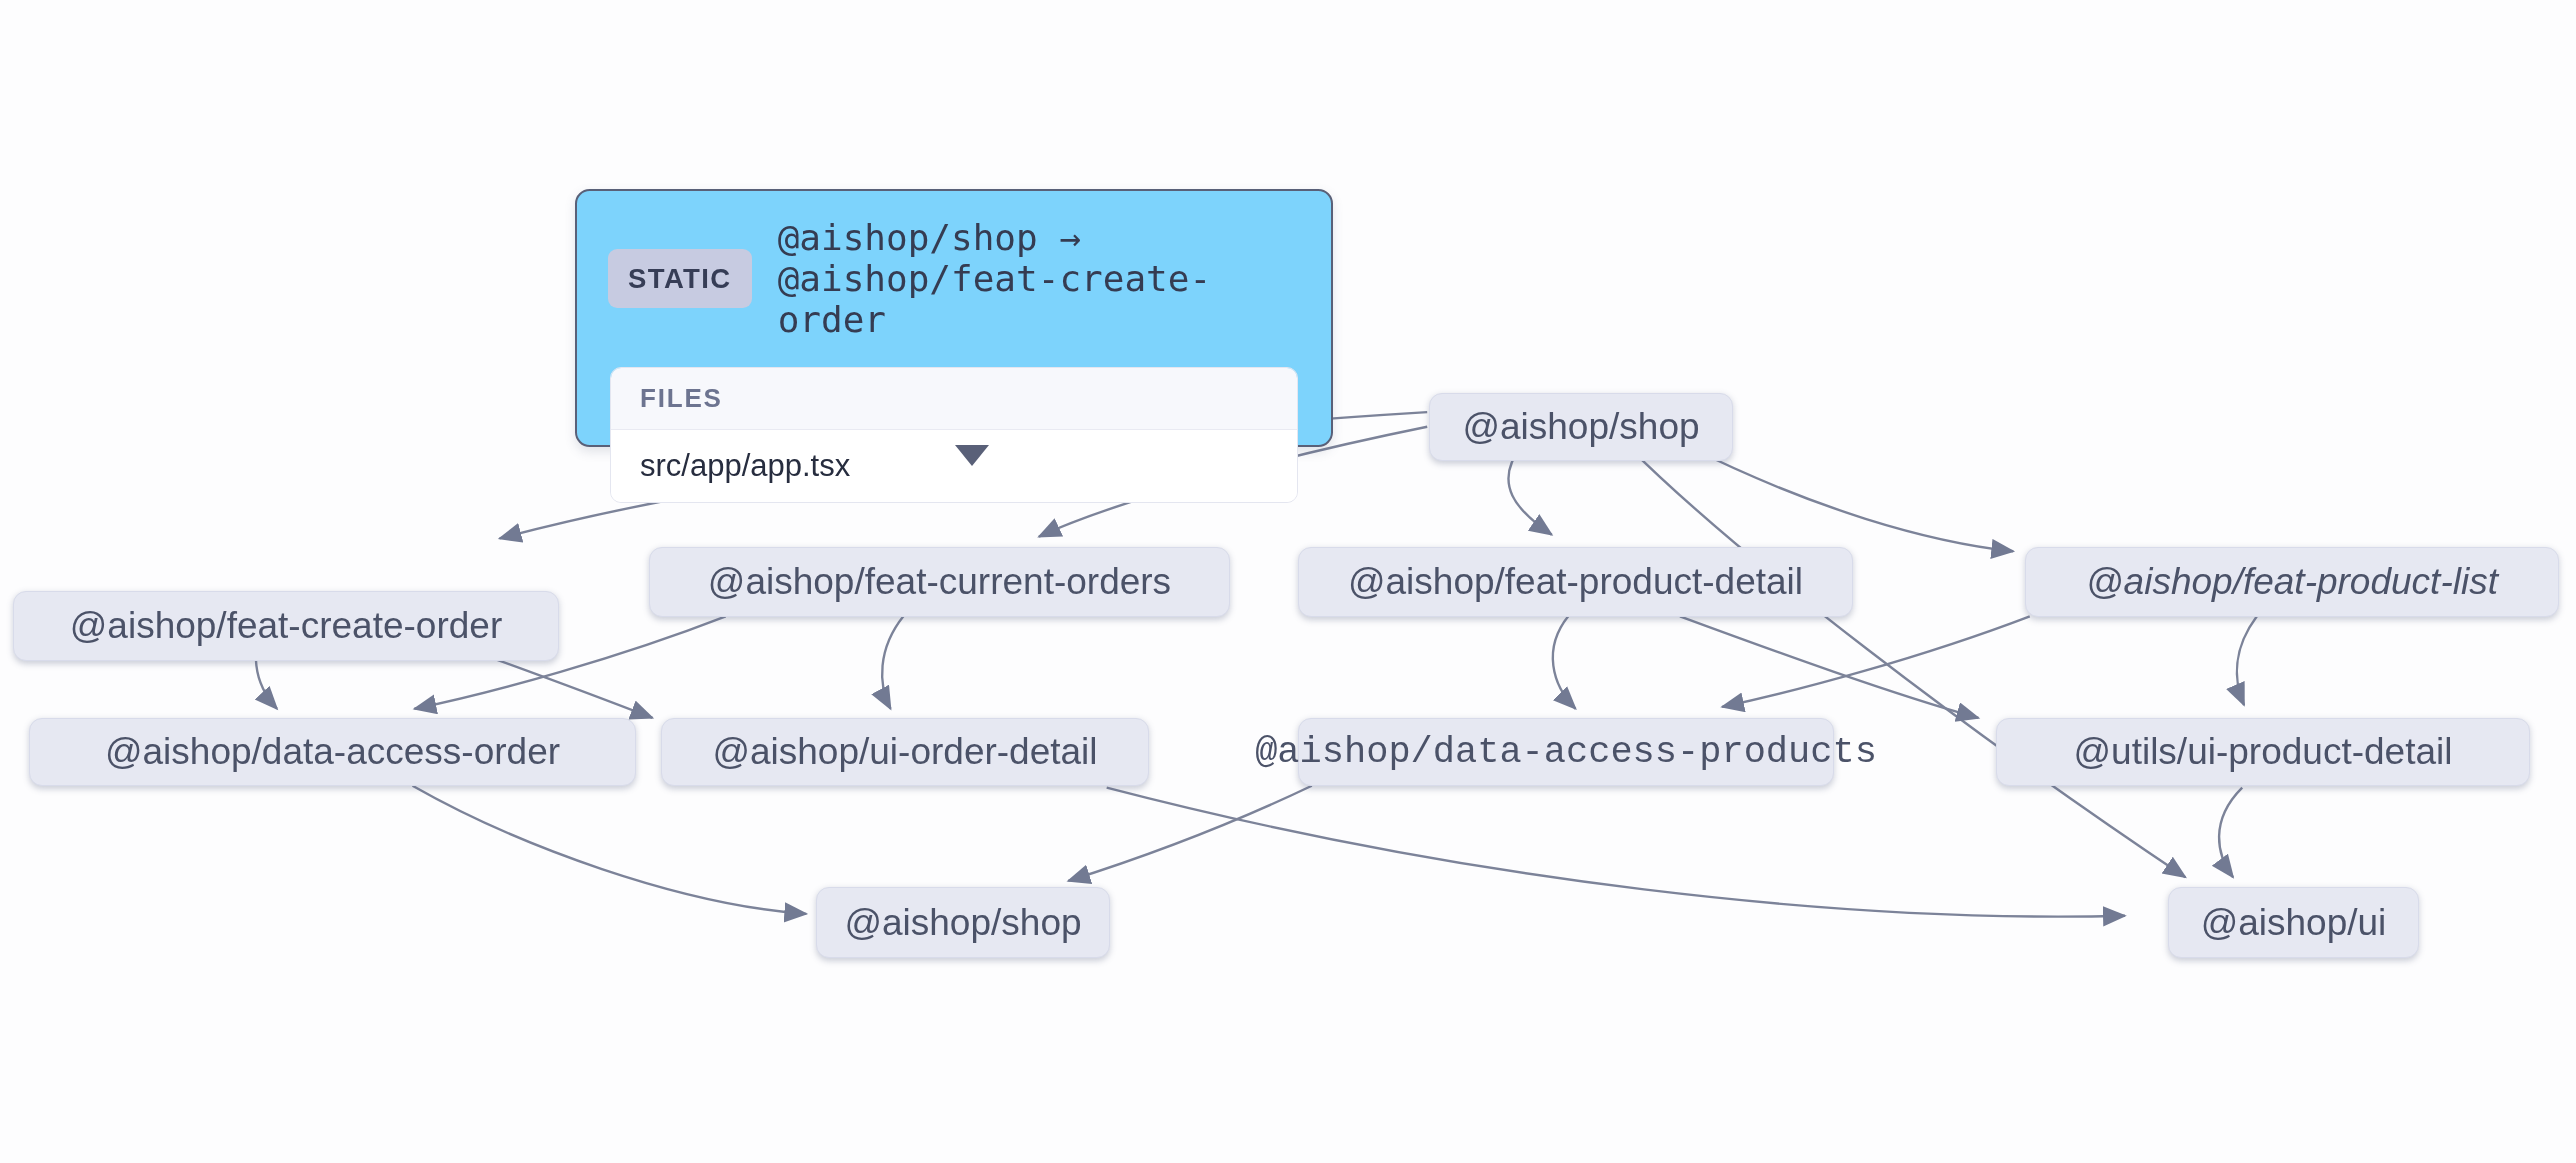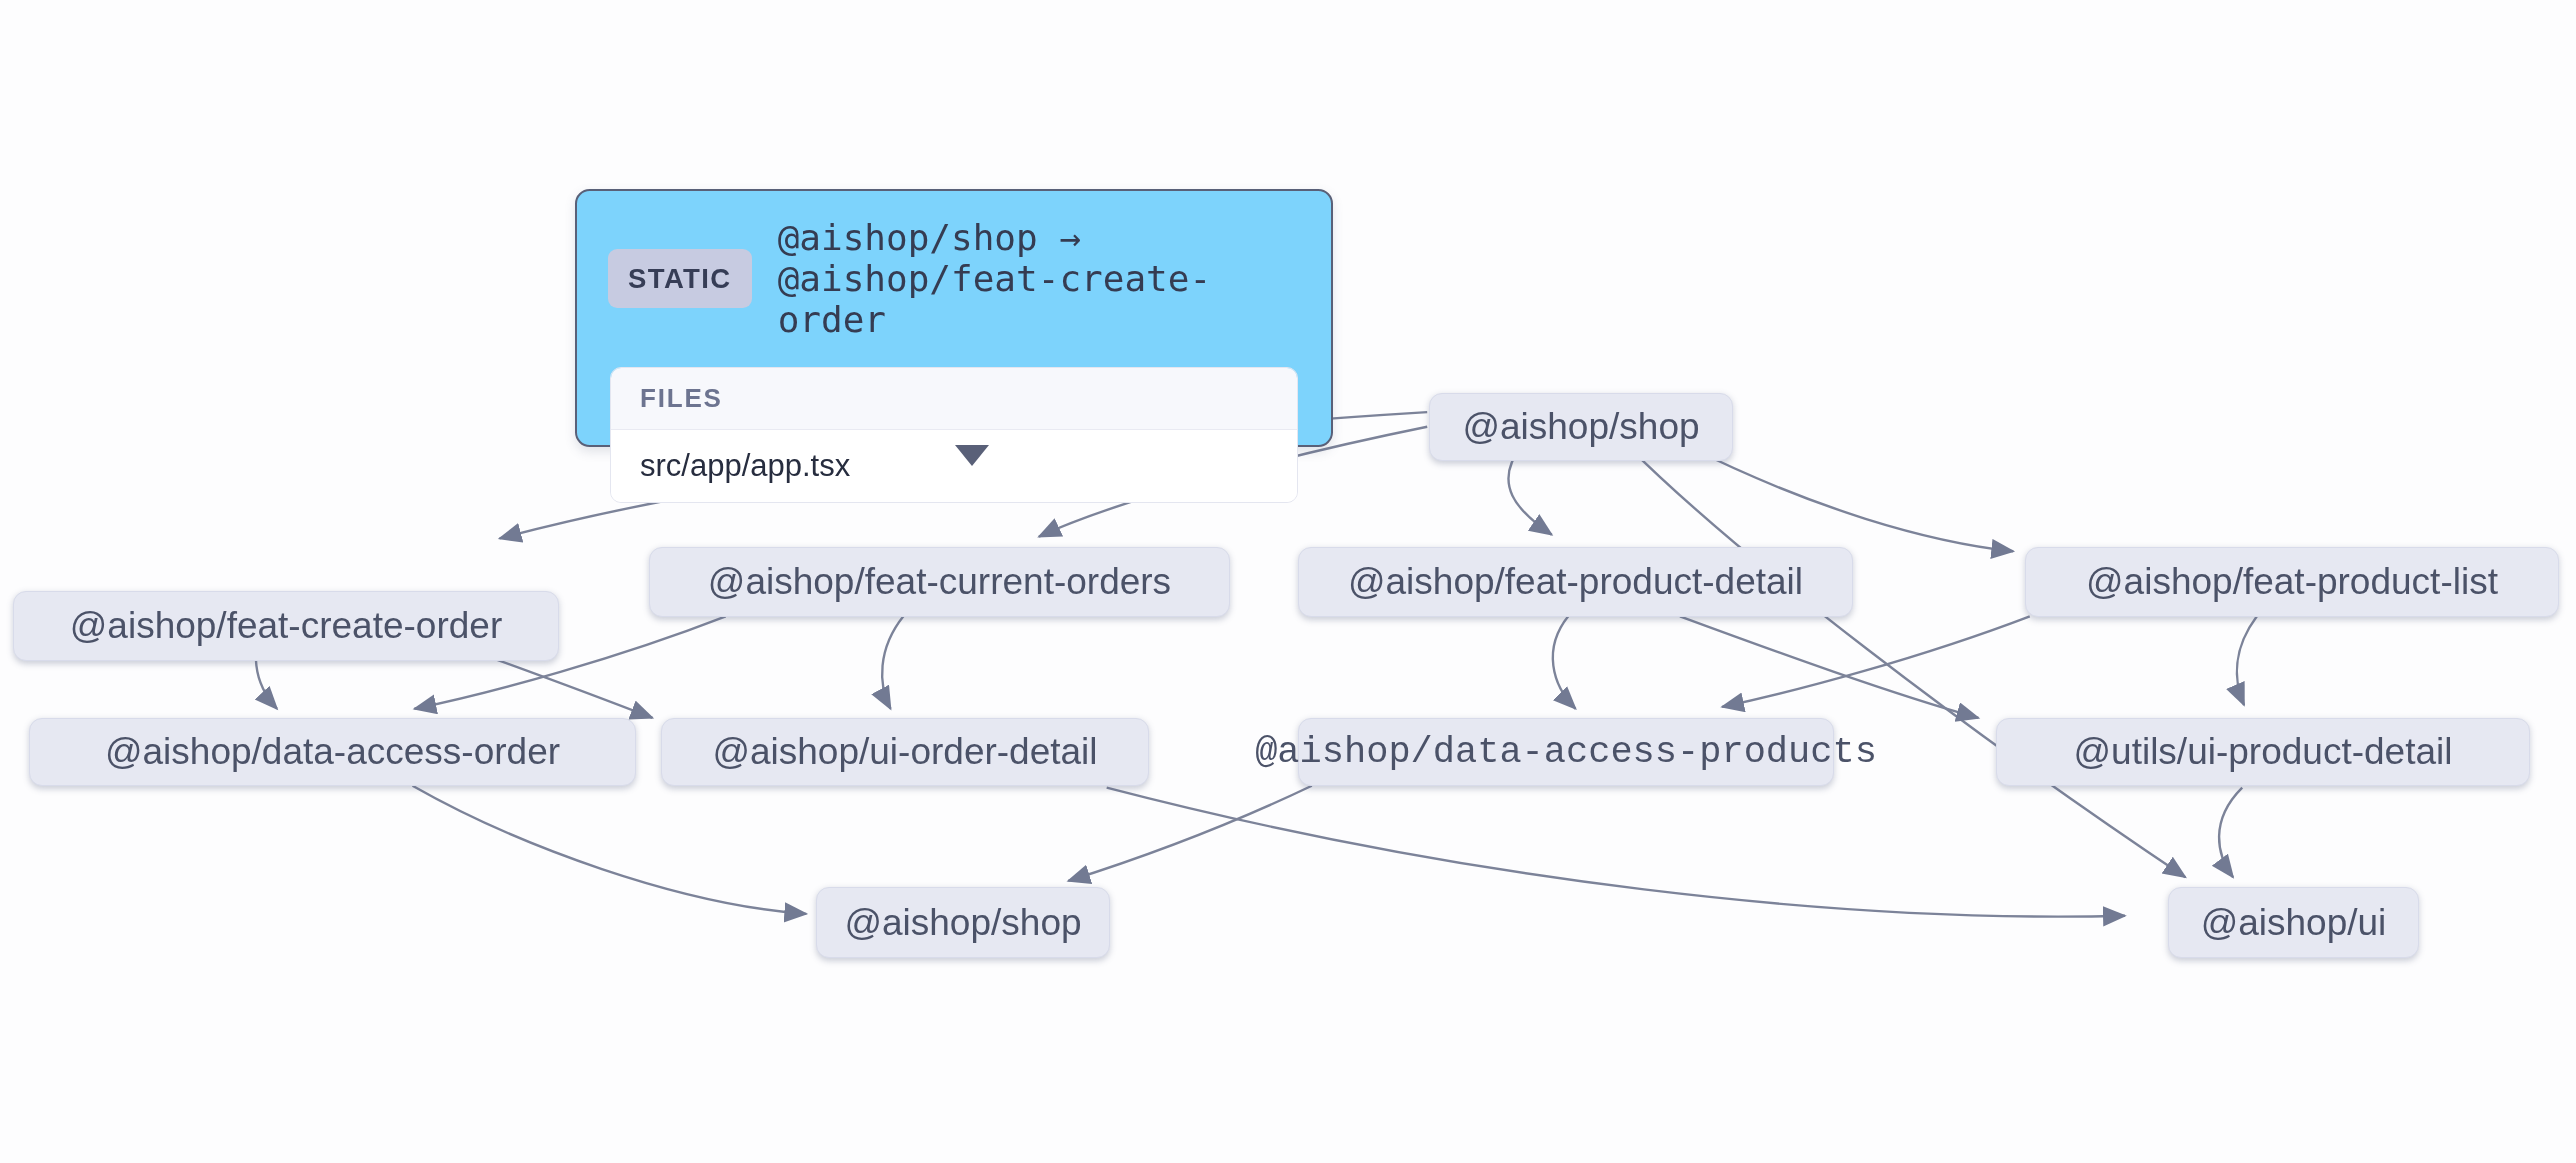--- a/index.html
+++ b/index.html
@@ -111,21 +111,21 @@
         <path d="M 1208 860 C 1600 962, 2010 1008, 2320 1000" class="edge" marker-end="url(#arrow)"></path>
         <path d="M 2448 860 C 2412 896, 2420 934, 2438 958" class="edge" marker-end="url(#arrow)"></path>
       </g>
   </svg>
 
   <div id="nodes-layer">
       <div class="node" style="left: 1429px; top: 377px; width: 304px; height: 68px; margin-top: 16px;">@aishop/shop</div>
       <div class="node" style="left: 13px; top: 547px; width: 546px; height: 70px; margin-top: 44px;">@aishop/feat-create-order</div>
       <div class="node" style="left: 649px; top: 547px; width: 581px; height: 70px;">@aishop/feat-current-orders</div>
       <div class="node" style="left: 1298px; top: 547px; width: 555px; height: 70px;">@aishop/feat-product-detail</div>
-      <div class="node" style="left: 2025px; top: 547px; width: 534px; height: 70px;">@aishop/feat-product-list</div>
+      <div class="node" style="left: 2025px; top: 547px; width: 534px; height: 70px; font-style: italic;">@aishop/feat-product-list</div>
       <div class="node" style="left: 29px; top: 718px; width: 607px; height: 68px;">@aishop/data-access-order</div>
       <div class="node" style="left: 661px; top: 718px; width: 488px; height: 68px;">@aishop/ui-order-detail</div>
       <div class="node" style="left: 1298px; top: 718px; width: 536px; height: 68px; font-family: Liberation Mono, monospace;">@aishop/data-access-products</div>
       <div class="node" style="left: 1996px; top: 718px; width: 534px; height: 68px;">@utils/ui-product-detail</div>
       <div class="node" style="left: 816px; top: 887px; width: 294px; height: 71px;">@aishop/shop</div>
       <div class="node" style="left: 2135px; top: 887px; width: 251px; height: 71px; margin-left: 33px;">@aishop/ui</div>
     </div>
 
   <div id="tooltip">
     <div class="tooltip-head">

